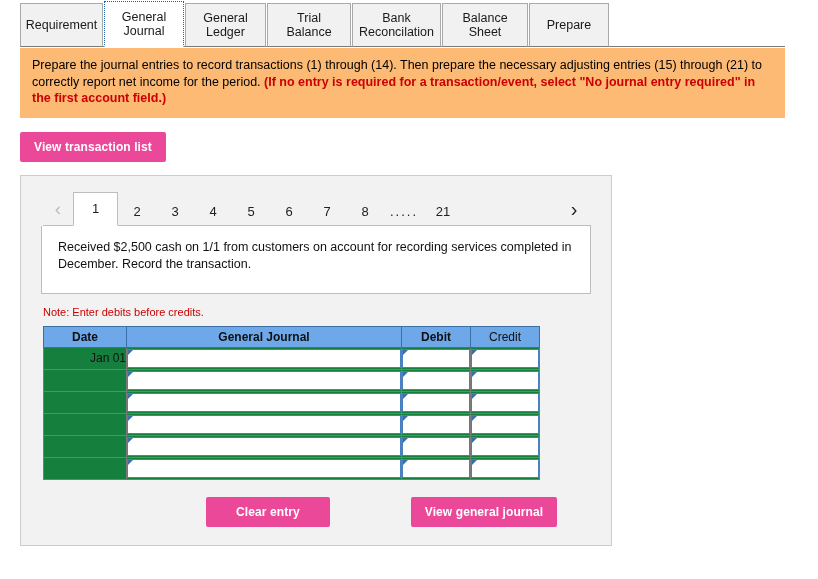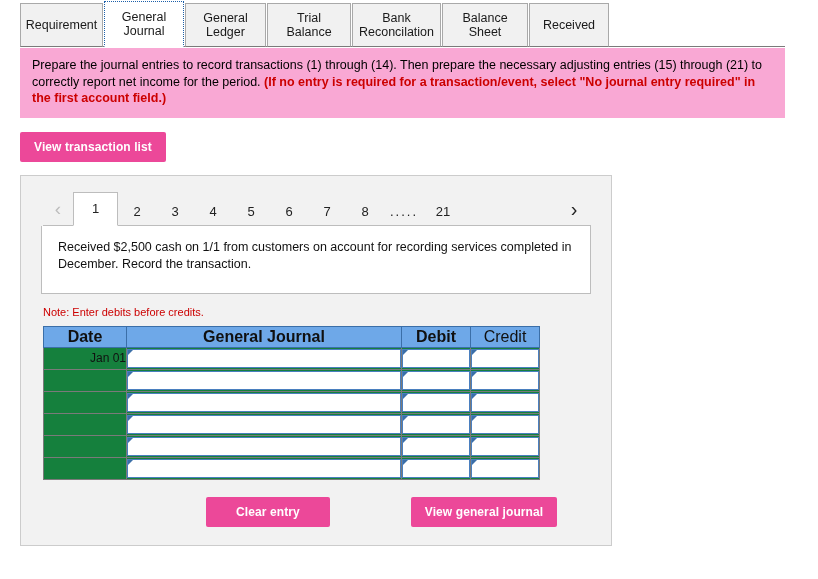--- a/index.html
+++ b/index.html
@@ -68,21 +68,21 @@
   .tab-w3 { width: 81px; }
   .tab-w4 { width: 84px; margin-top: 23px; }
   .tab-w5 { width: 82px; }
   .tab-w6 { width: 89px; }
   .tab-w7 { width: 86px; }
   .tab-w8 { width: 80px; }
 
   
   .instructions {
     margin: 0 33px 0 20px;
-    background: #f9a8d4;
+    background: #fdba74;
     padding: 9px 12px 11px 12px;
     box-sizing: border-box;
     font-size: 12.5px;
     line-height: 16.5px;
     color: #000000;
   }
   .instructions .warn {
     color: #cc0000;
     font-weight: bold;
   }
@@ -210,21 +210,21 @@
   .jtable {
     border-collapse: collapse;
     width: 492px;
     margin-left: 2px;
     table-layout: fixed;
   }
   .jtable th {
     background: #6ea8e8;
     border: 1px solid #3b6fa8;
     height: 20px;
-    font-size: 16px;
+    font-size: 12px;
     color: #101010;
     text-align: center;
     padding: 0;
   }
   .jtable th.th-credit { font-weight: normal; }
   .th-date   { width: 82px; }
   .th-gj     { width: 274px; }
   .th-debit  { width: 68px; }
   .th-credit { width: 68px; }
 
@@ -302,21 +302,21 @@
   <div class="tabs">
     <div class="tab tab-w1">Requirement</div>
     <div class="tab tab-w2 active">General
 Journal</div>
     <div class="tab tab-w3">General
 Ledger</div>
     <div class="tab tab-w4">Trial Balance</div>
     <div class="tab tab-w6">Bank
 Reconcilation</div>
     <div class="tab tab-w7">Balance Sheet</div>
-    <div class="tab tab-w8">Received</div>
+    <div class="tab tab-w8">Prepare</div>
   </div>
 </div>
 
 <div class="instructions">
   <span>Prepare the journal entries to record transactions (1) through (14).  Then prepare the necessary adjusting entries (15) through (21) to correctly report net income for the period. </span><span class="warn">(If no entry is required for a transaction/event, select "No journal entry required" in the first account field.)</span>
 </div>
 
 <div class="topbtn-wrap">
   <button class="btn">View transaction list</button>
 </div>

